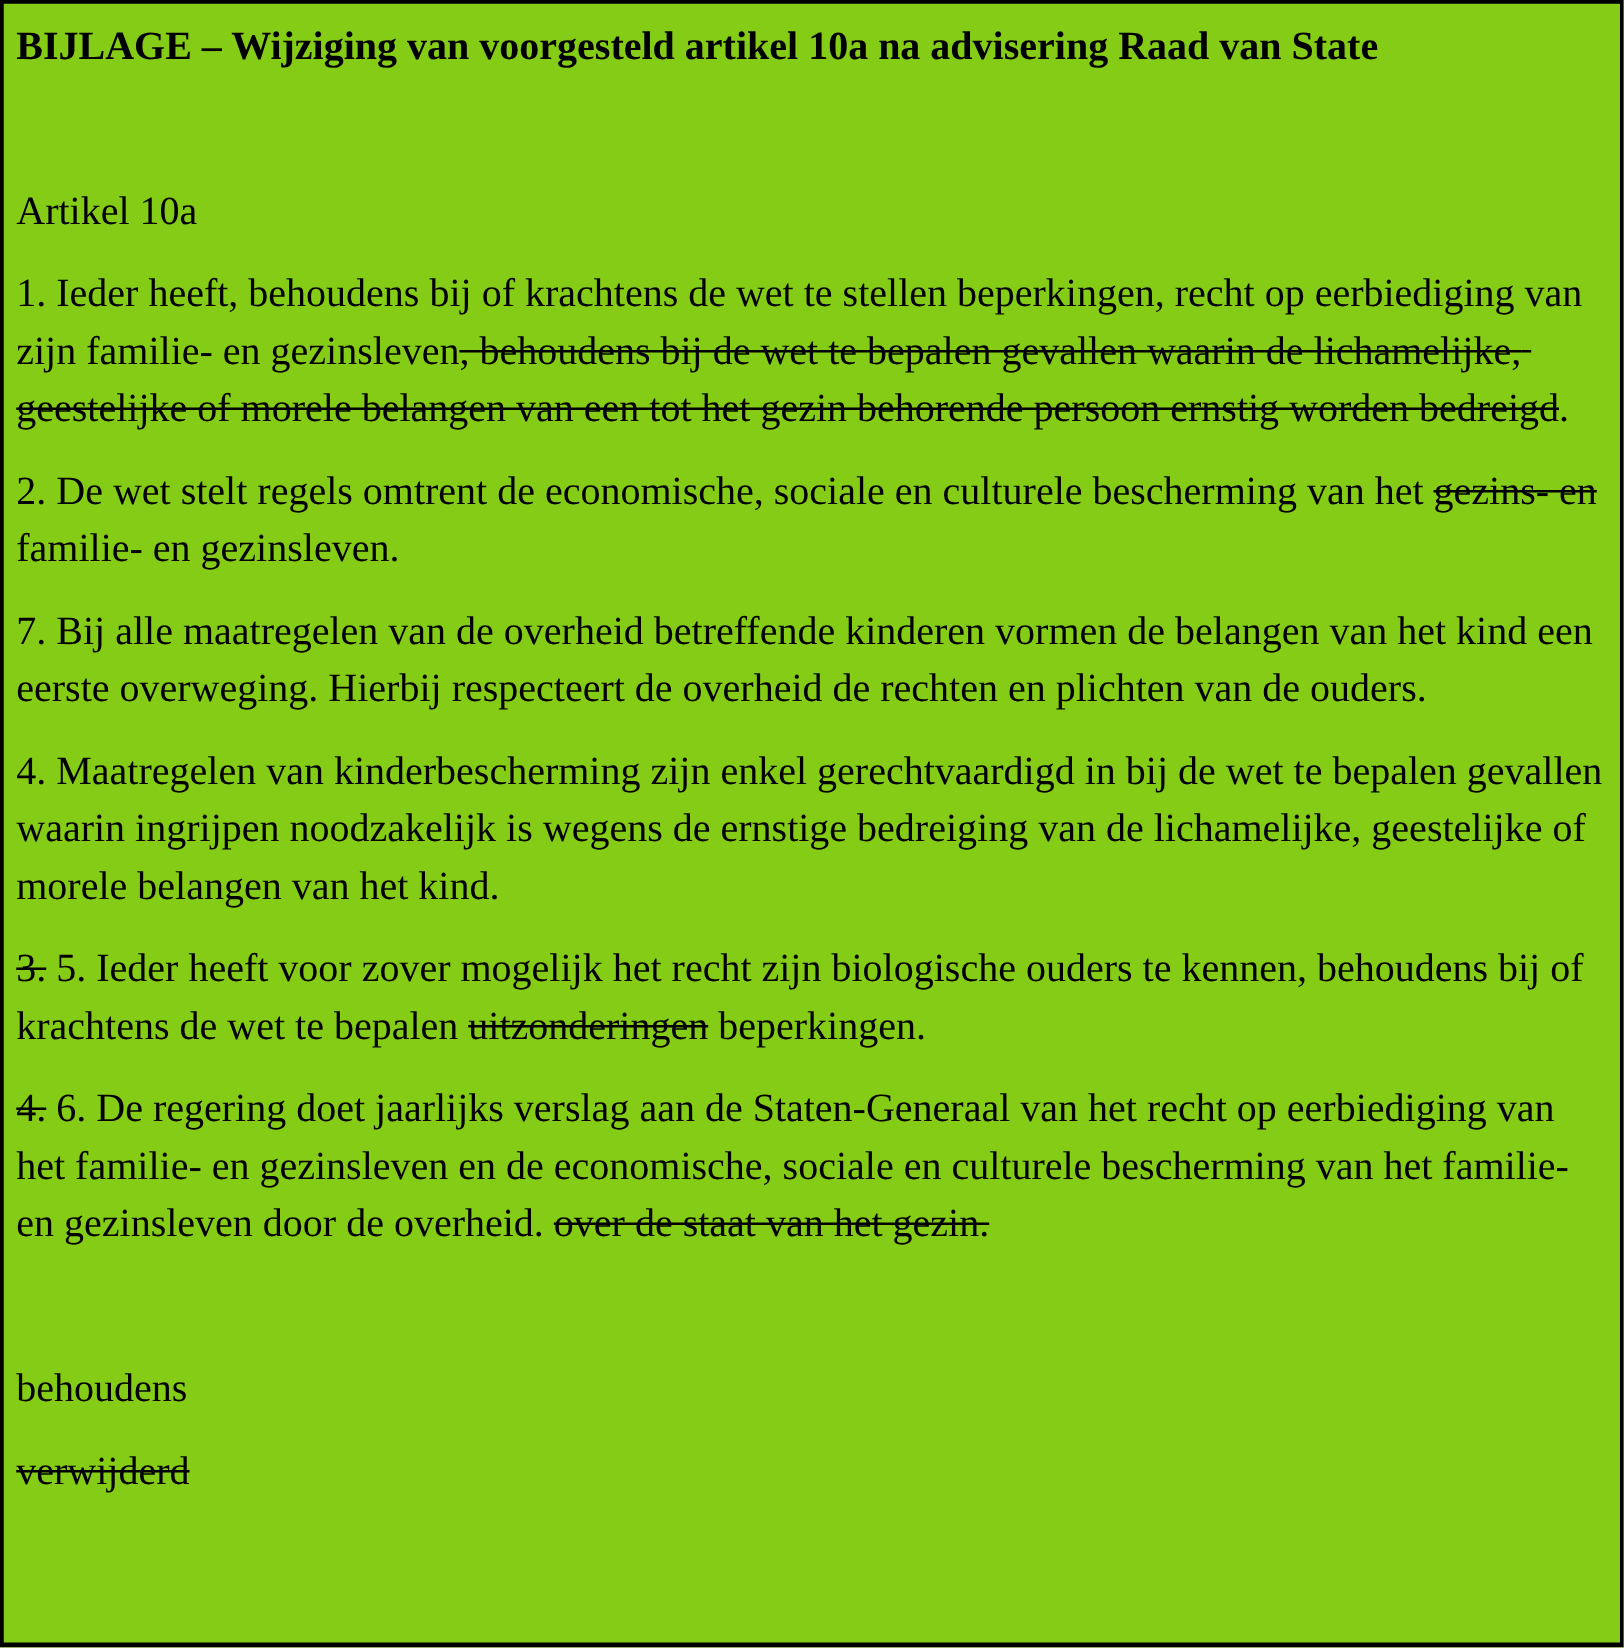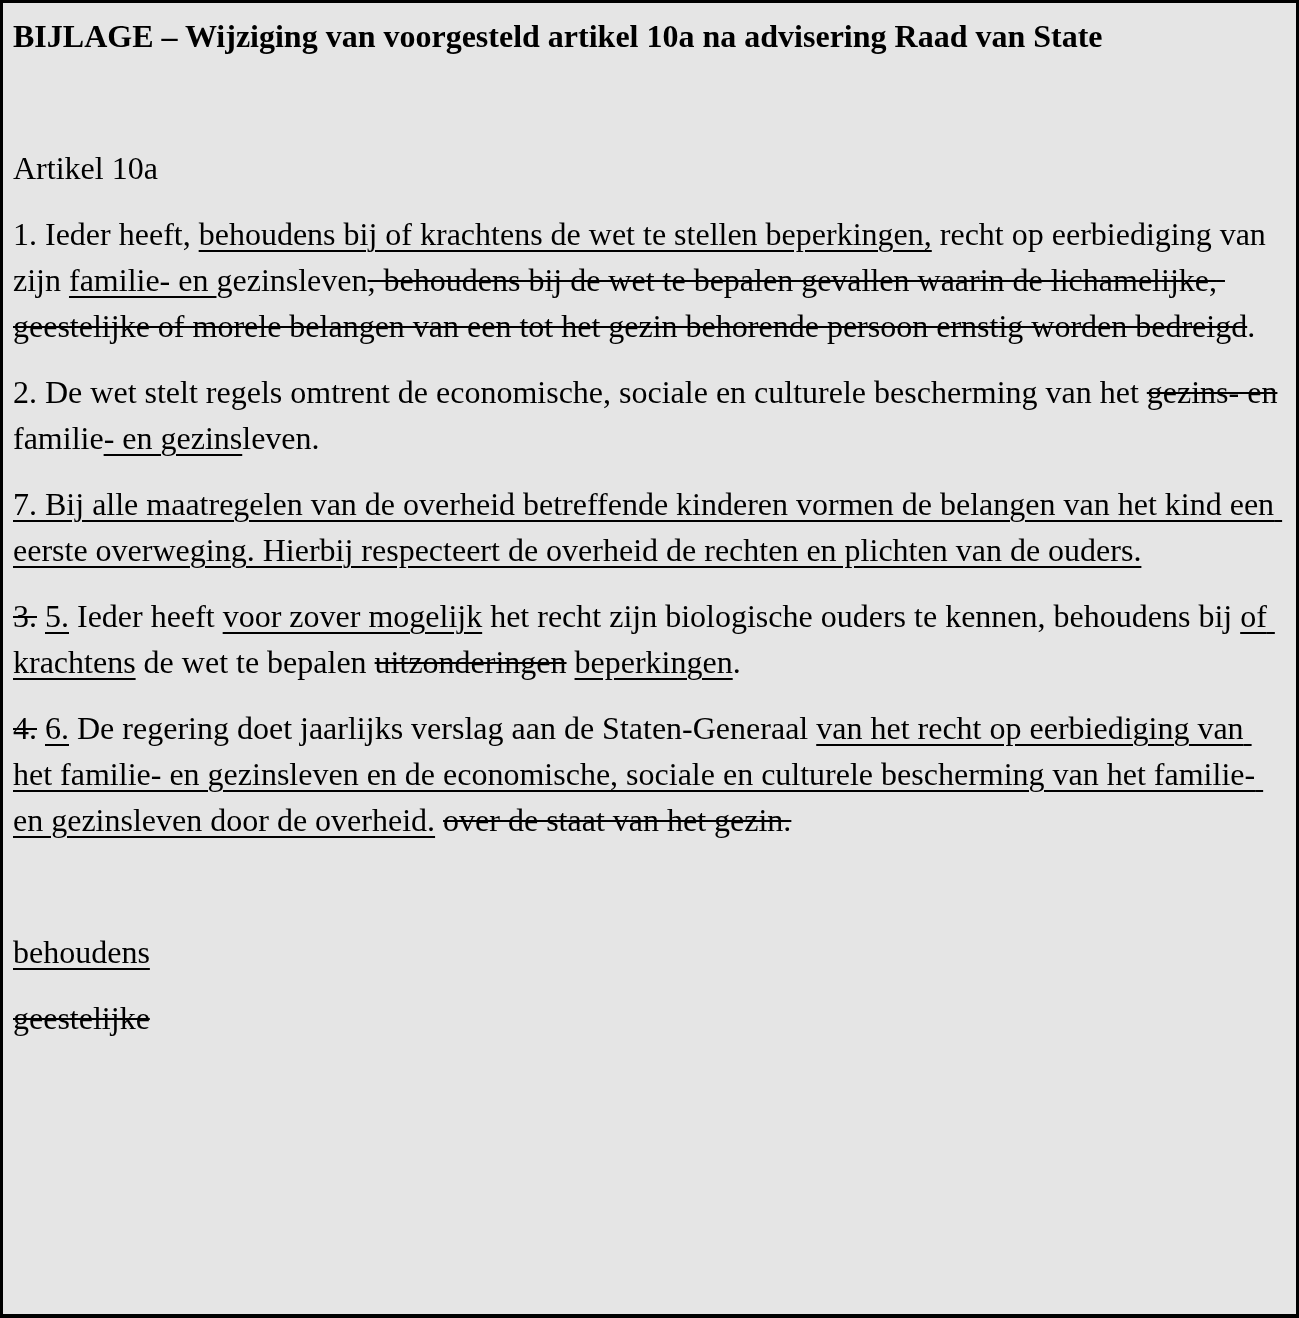--- a/index.html
+++ b/index.html
@@ -8,42 +8,41 @@
     background: #ffffff;
   }
   .page {
     box-sizing: border-box;
     width: 1299px;
     height: 1318px;
     border: 3px solid #000000;
     border-bottom-width: 4px;
     padding: 6px 8px 0 10px;
     overflow: hidden;
-    background: #e5e5e5;
+    background: #84cc16;
     color: #000000;
     font-family: "Liberation Serif", "DejaVu Serif", serif;
     font-size: 32px;
     line-height: 46px;
     text-align: left;
   }
   .doc-title {
     font-size: 32px;
     font-weight: bold;
     margin: 4px 0 20px 0;
     line-height: 46px;
   }
   .spacer {
     height: 66px;
   }
   p.para, p.plain {
     margin: 0 0 20px 0;
   }
   .run { white-space: pre-wrap; }
   .ins {
-    text-decoration: underline;
     text-decoration-thickness: 2px;
     text-underline-offset: 5px;
   }
   .del {
     text-decoration: line-through;
     text-decoration-thickness: 2px;
   }
 </style>
 </head>
 <body>
@@ -52,27 +51,28 @@
   <h1 class="doc-title">BIJLAGE – Wijziging van voorgesteld artikel 10a na advisering Raad van State</h1>
 
   <div class="spacer"></div>
 
   <p class="plain">Artikel 10a</p>
 
   <div id="article-body">
       <p class="para"><span class="run normal">1. Ieder heeft, </span><span class="run ins">behoudens bij of krachtens de wet te stellen beperkingen,</span><span class="run normal"> recht op eerbiediging van zijn </span><span class="run ins">familie- en </span><span class="run normal">gezinsleven</span><span class="run del">, behoudens bij de wet te bepalen gevallen waarin de lichamelijke, geestelijke of morele belangen van een tot het gezin behorende persoon ernstig worden bedreigd</span><span class="run normal">.</span></p>
       <p class="para"><span class="run normal">2. De wet stelt regels omtrent de economische, sociale en culturele bescherming van het </span><span class="run del">gezins- en</span><span class="run normal"> familie</span><span class="run ins">- en gezins</span><span class="run normal">leven.</span></p>
       <p class="para"><span class="run ins">7. Bij alle maatregelen van de overheid betreffende kinderen vormen de belangen van het kind een eerste overweging. Hierbij respecteert de overheid de rechten en plichten van de ouders.</span></p>
+      <p class="para"><span class="run ins">4. Maatregelen van kinderbescherming zijn enkel gerechtvaardigd in bij de wet te bepalen gevallen waarin ingrijpen noodzakelijk is wegens de ernstige bedreiging van de lichamelijke, geestelijke of morele belangen van het kind.</span></p>
       <p class="para"><span class="run del">3.</span><span class="run normal"> </span><span class="run ins">5.</span><span class="run normal"> Ieder heeft </span><span class="run ins">voor zover mogelijk</span><span class="run normal"> het recht zijn biologische ouders te kennen, behoudens bij </span><span class="run ins">of krachtens</span><span class="run normal"> de wet te bepalen </span><span class="run del">uitzonderingen</span><span class="run normal"> </span><span class="run ins">beperkingen</span><span class="run normal">.</span></p>
       <p class="para"><span class="run del">4.</span><span class="run normal"> </span><span class="run ins">6.</span><span class="run normal"> De regering doet jaarlijks verslag aan de Staten-Generaal </span><span class="run ins">van het recht op eerbiediging van het familie- en gezinsleven en de economische, sociale en culturele bescherming van het familie- en gezinsleven door de overheid.</span><span class="run normal"> </span><span class="run del">over de staat van het gezin.</span></p>
     </div>
 
   <div class="spacer"></div>
 
 
   <p class="plain">
     <span class="run ins">behoudens</span>
   </p>
 
   <p class="plain">
-    <span class="run del">geestelijke</span>
+    <span class="run del">verwijderd</span>
   </p>
 </div>
 
 </body></html>

